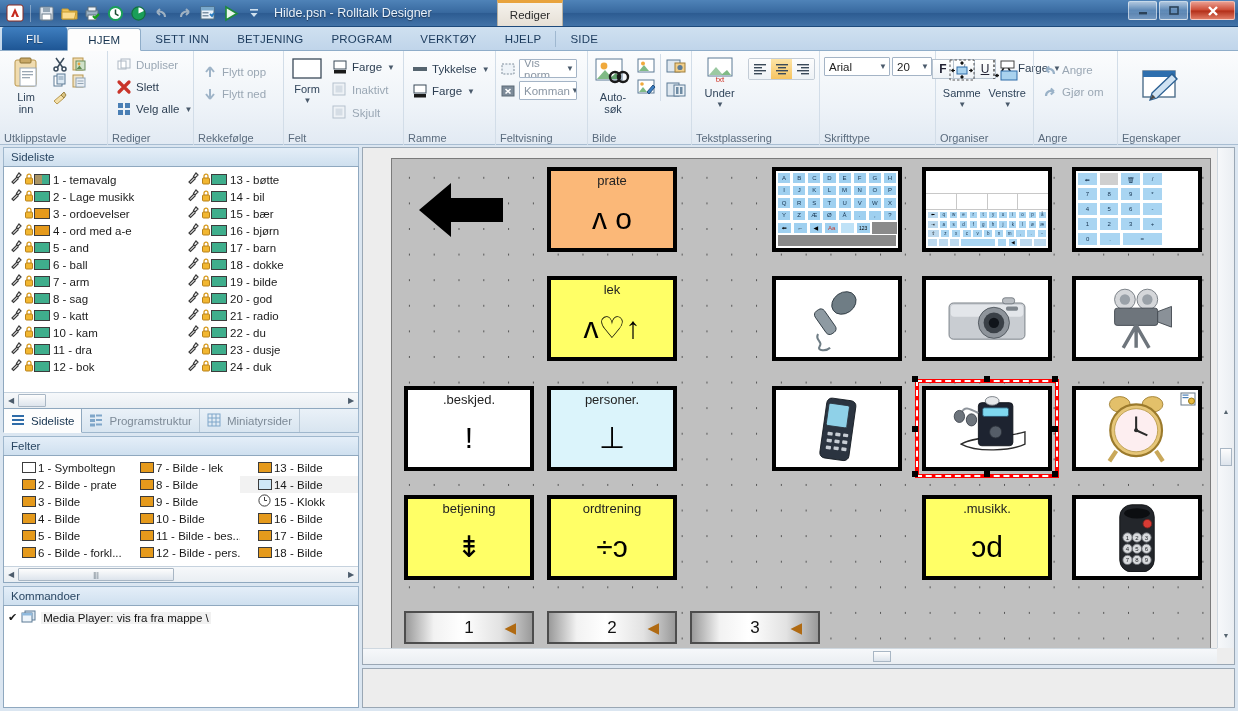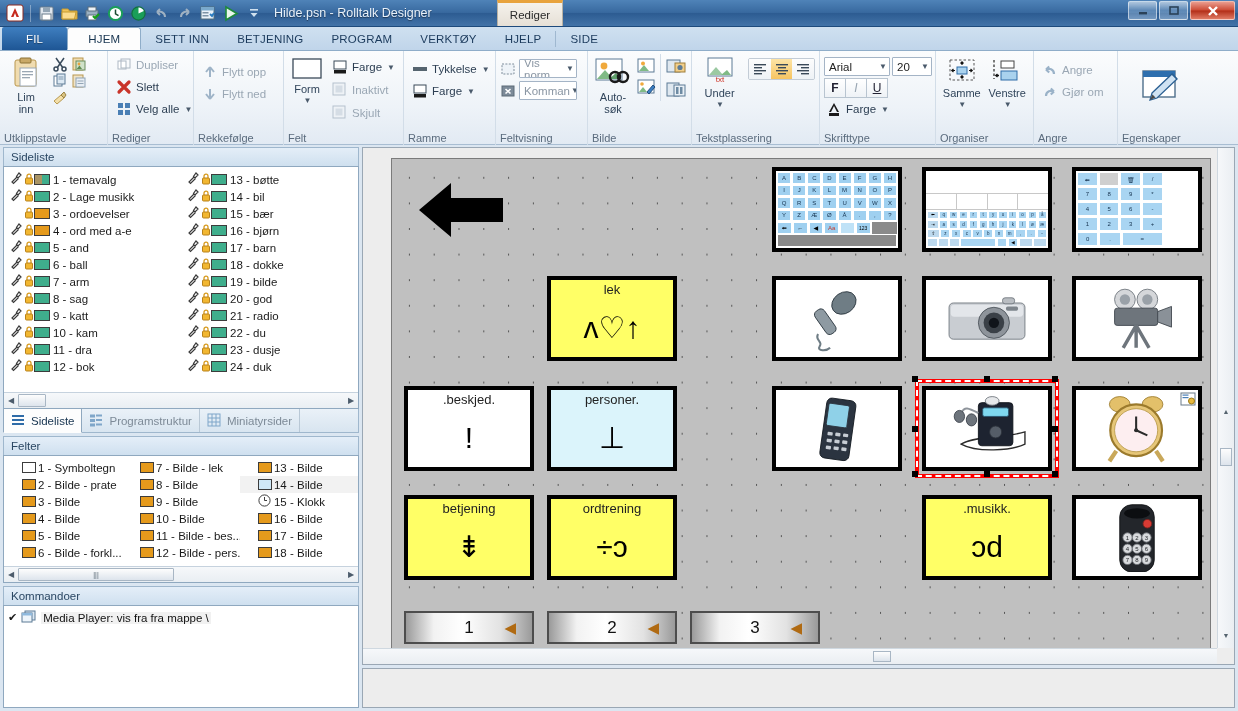--- a/index.html
+++ b/index.html
@@ -61,21 +61,21 @@
     width: 45px;
     background: linear-gradient(180deg,#e99c8e 0%,#cc4b35 48%,#b22e18 52%,#e07a64 100%);
     color: #fff; border-color: rgba(255,255,255,.5);
     text-shadow: 0 1px 1px rgba(0,0,0,.4);
   }
 
   
   .tabstrip {
     height: 24px; flex: 0 0 24px;
     background: linear-gradient(180deg,#cfe0f0 0%,#c0d5ea 100%);
-    display: flex; align-items: flex-start;
+    display: flex; align-items: flex-end;
     padding-left: 2px;
     border-bottom: 1px solid #8fadc9;
     position: relative;
   }
   .tab {
     height: 23px; padding: 6px 14px;
     display: flex; align-items: center;
     font-size: 11.5px; color: #1b3a5c;
     letter-spacing: .2px;
   }
@@ -671,21 +671,21 @@
                 <rect x="1" y="7" width="12" height="1.4" fill="#3b4a59"></rect>
                 <rect x="5" y="10" width="8" height="1.4" fill="#3b4a59"></rect>
               </svg>
             </div>
         </div>
       </div>
       <div class="rglabel">Tekstplassering</div>
     </div>
 
     <div class="rgroup" style="width:116px">
-      <div class="rgbody" style="flex-direction:column;gap:0;padding-top:3px">
+      <div class="rgbody" style="gap:0;padding-top:3px">
         <div class="fontrow">
           <div class="combo on" style="width:66px">
             <span>Arial</span>
             <span class="caret">▼</span>
           </div>
           <div class="combo on" style="width:40px">
             <span>20</span>
             <span class="caret">▼</span>
           </div>
         </div>
@@ -1220,20 +1220,26 @@
     </div>
 
     <div class="rightpane">
       <div class="canvasouter">
         <div class="canvas" id="canvas-root">
             <div class="cell" style="left: 12px; top: 8px; width: 115px; height: 85px;">
               <div style="position:absolute;inset:0;display:flex;align-items:center;justify-content:center">
                 <svg width="90" height="62" viewBox="0 0 90 62">
                   <path d="M2 31 L34 4 L34 19 L86 19 L86 43 L34 43 L34 58 Z" fill="#000"></path>
                 </svg>
+              </div>
+            </div>
+            <div class="cell" style="left: 155px; top: 8px; width: 130px; height: 85px;">
+              <div class="cbox" style="background: rgb(251, 184, 120);">
+                <div class="ctitle">prate</div>
+                <div class="cglyph">ʌ o</div>
               </div>
             </div>
             <div class="cell" style="left: 155px; top: 117px; width: 130px; height: 85px; border-radius: 23px;">
               <div class="cbox" style="background: rgb(255, 255, 102);">
                 <div class="ctitle">lek</div>
                 <div class="cglyph">ʌ♡↑</div>
               </div>
             </div>
             <div class="cell" style="left: 12px; top: 227px; width: 130px; height: 85px;">
               <div class="cbox" style="background: rgb(255, 255, 255);">

